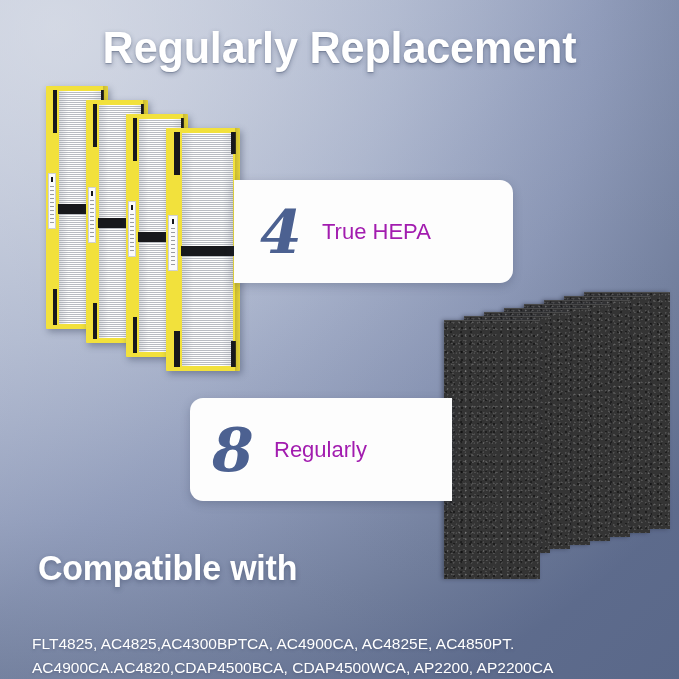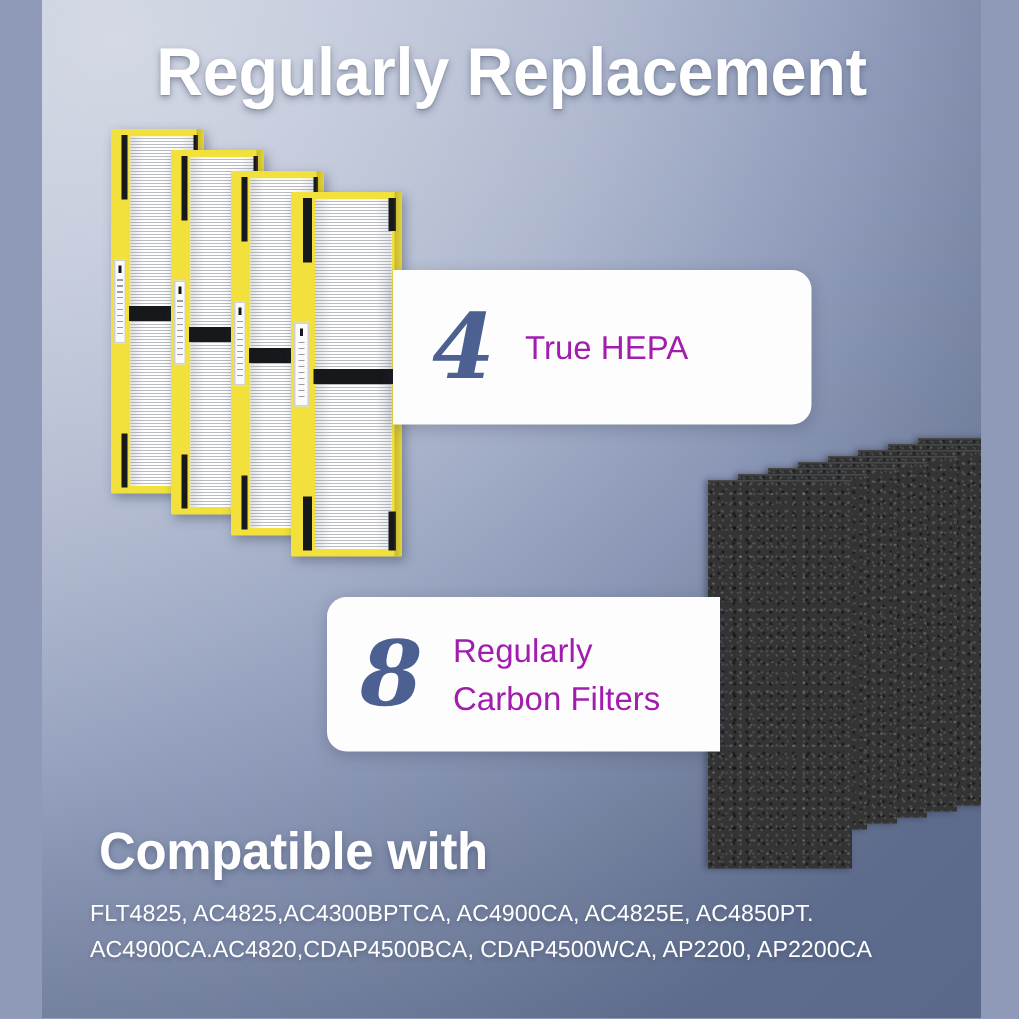--- a/index.html
+++ b/index.html
@@ -2,26 +2,25 @@
 <html><head>
 <meta charset="utf-8">
 <style>
   html, body {
     margin: 0;
     padding: 0;
     background: #8e9ab8;
   }
   .stage {
     position: relative;
-    width: 626px;
+    width: 679px;
     height: 679px;
     overflow: hidden;
     font-family: "Liberation Sans", sans-serif;
     background: #a0abc6;
-    margin-left: 28px;
   }
   .bg {
     position: absolute;
     inset: 0;
     background:
       radial-gradient(120% 110% at 8% 4%, #d2d7e3 0%, #c2c9da 18%, #aab4cc 42%, #8e9ab9 66%, #74819f 85%, #5e6c8e 100%);
   }
   .bg-tint {
     position: absolute;
     inset: 0;
@@ -239,21 +238,21 @@
     font-weight: bold;
     letter-spacing: -0.2px;
     transform: scaleX(0.97);
     transform-origin: left center;
     text-shadow: 0 2px 5px rgba(55,66,95,0.45);
     white-space: nowrap;
   }
   .compat-lines {
     position: absolute;
     left: 32px;
-    top: 598px;
+    top: 632px;
     color: #ffffff;
     font-size: 15.5px;
     line-height: 1.55;
     text-shadow: 0 1px 3px rgba(55,66,95,0.40);
     white-space: nowrap;
   }
   .compat-lines span { display: block; }
 </style>
 </head>
 <body>
@@ -334,21 +333,20 @@
     <div class="num">4</div>
     <div class="label">
       <span class="l1">True HEPA</span>
     </div>
   </div>
 
   <div class="card card-carbon">
     <div class="num">8</div>
     <div class="label">
       <span class="l1">Regularly</span>
-      <span class="l2">Carbon Filters</span>
     </div>
   </div>
 
   <div class="compat-title">Compatible with</div>
   <div class="compat-lines">
     <span>FLT4825,  AC4825,AC4300BPTCA,  AC4900CA,  AC4825E,  AC4850PT.</span>
     <span>AC4900CA.AC4820,CDAP4500BCA,  CDAP4500WCA,  AP2200, AP2200CA</span>
   </div>
 </div>
 

